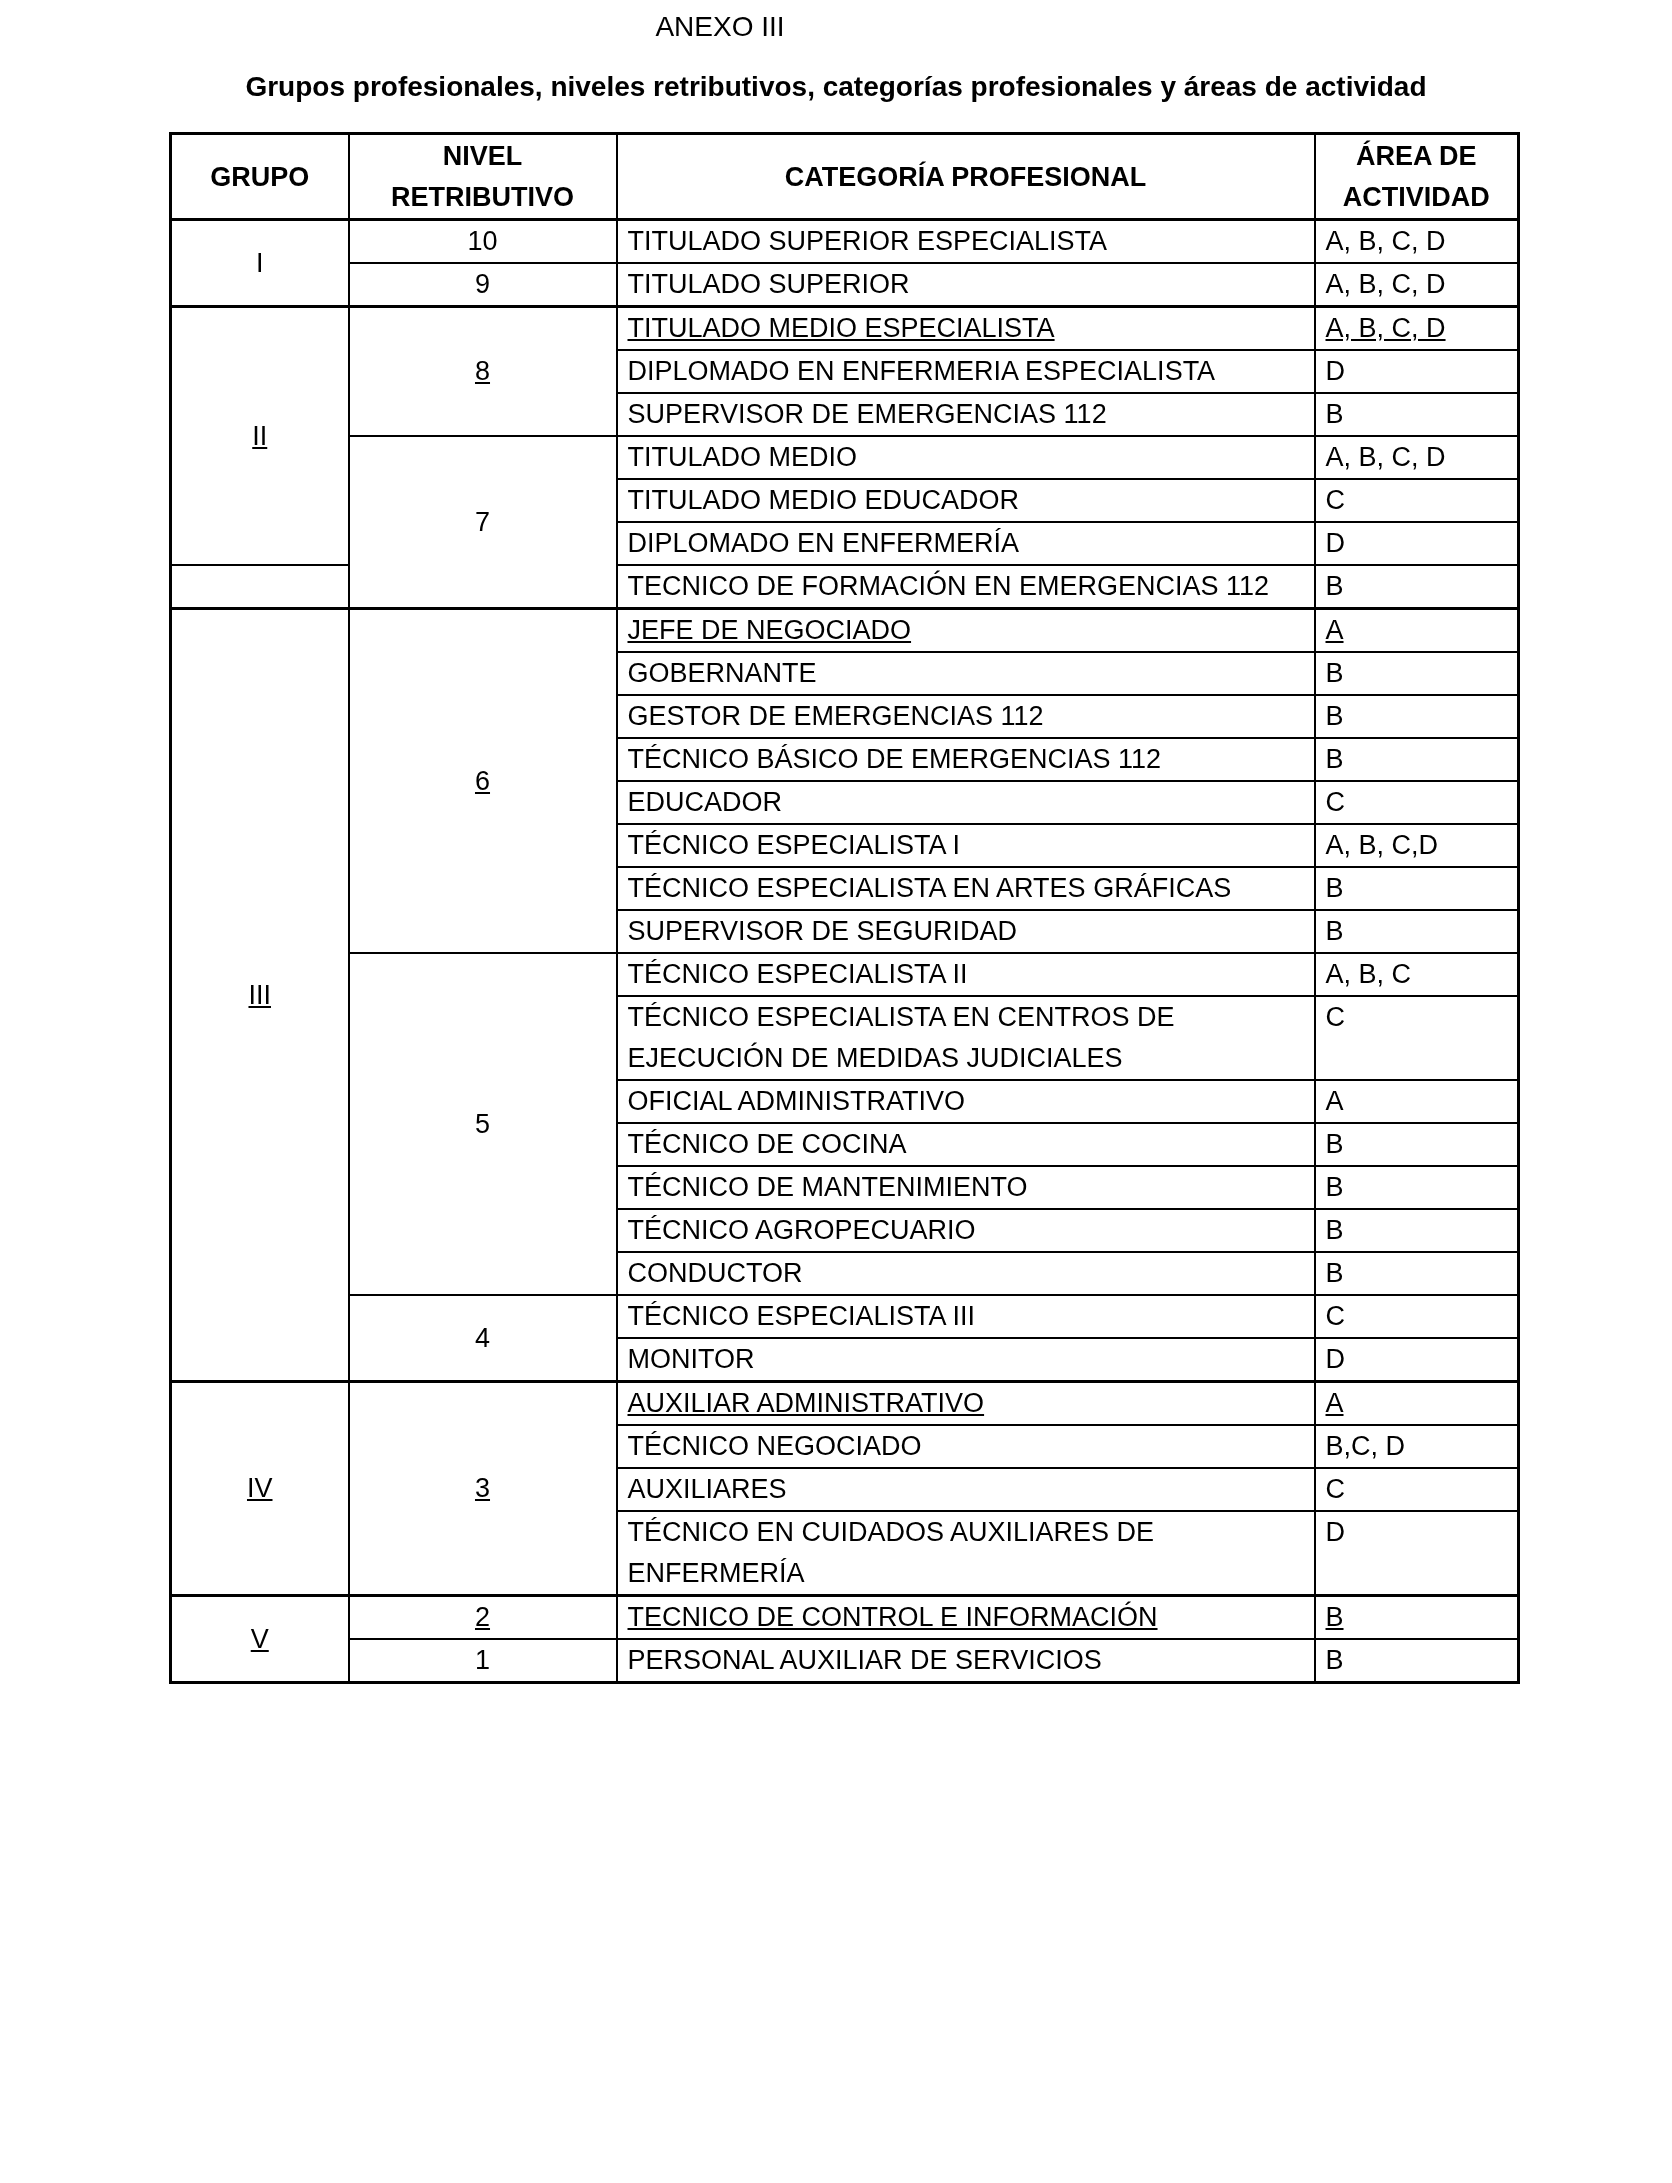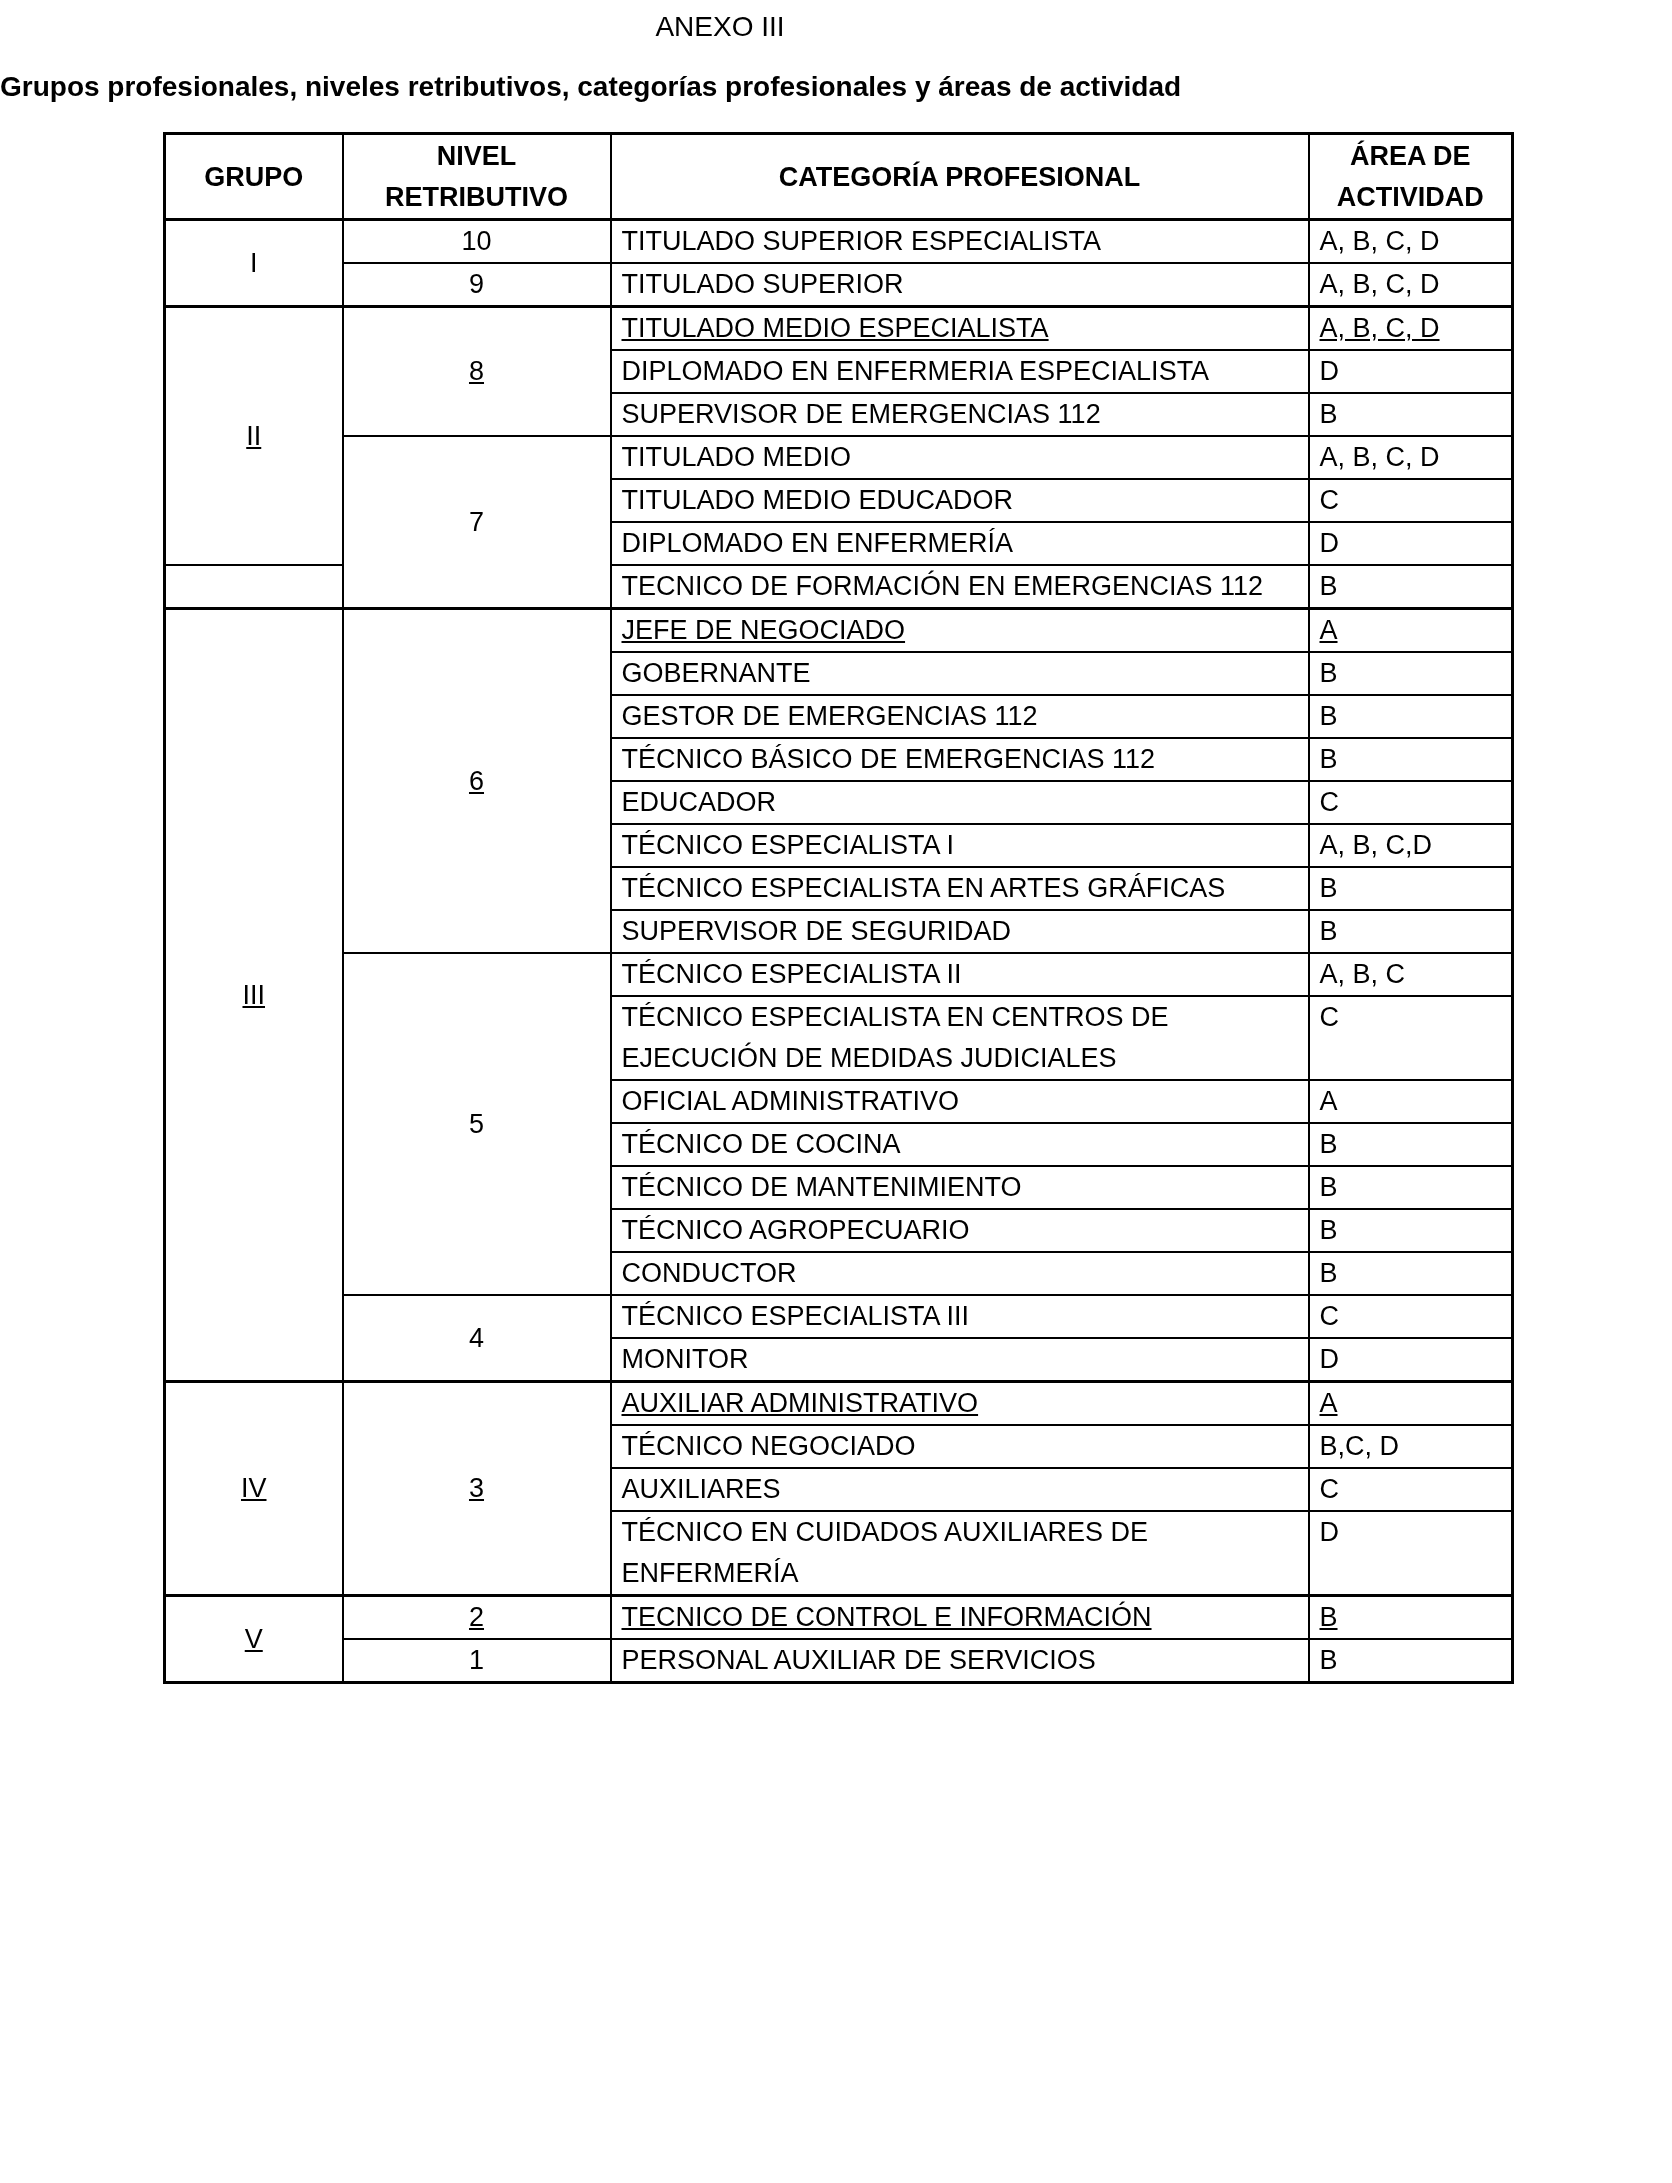--- a/index.html
+++ b/index.html
@@ -19,27 +19,27 @@
     width: 1440px;
     text-align: center;
     font-size: 28px;
     font-weight: normal;
   }
   .doc-subtitle {
     position: absolute;
     top: 71px;
     left: 0;
     width: 1672px;
-    text-align: left;
+    text-align: center;
     font-size: 28px;
     font-weight: bold;
   }
   table.main {
     position: absolute;
-    left: 163px;
+    left: 169px;
     top: 132px;
     width: 1348px;
     border-collapse: collapse;
     table-layout: fixed;
     border: 3.8px solid #000;
   }
   col.c-grupo { width: 178px; }
   col.c-nivel { width: 268px; }
   col.c-cat   { width: 698px; }
   col.c-area  { width: 204px; }

